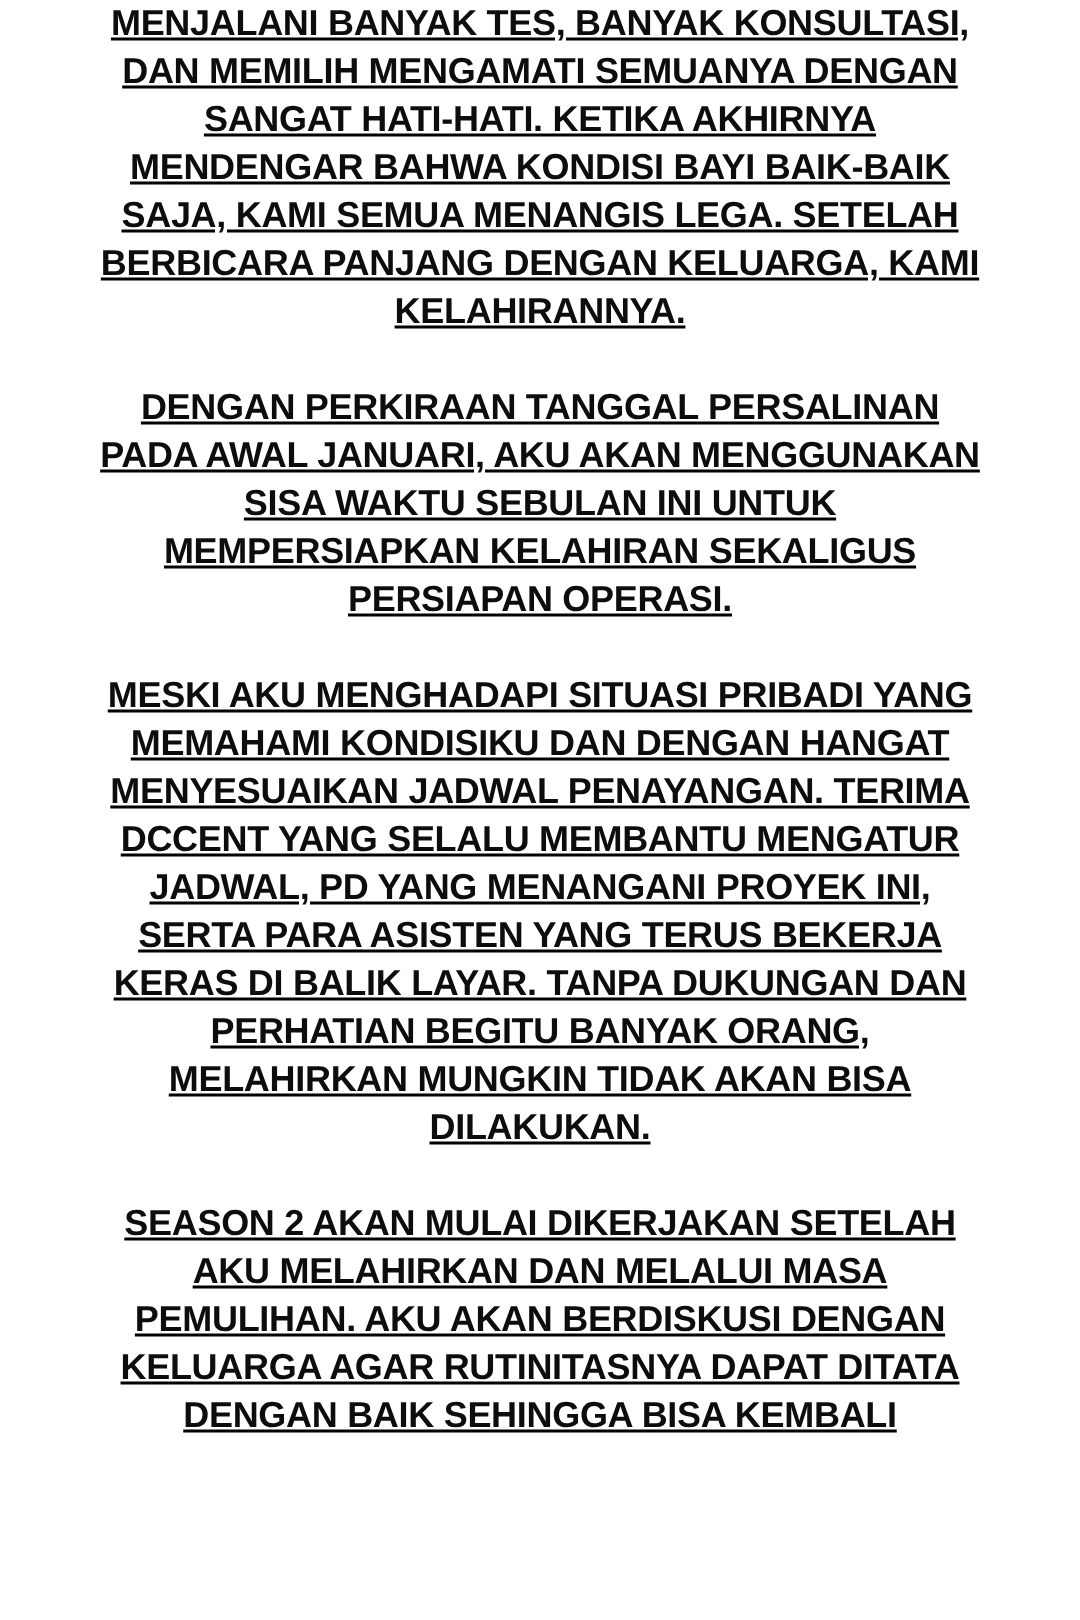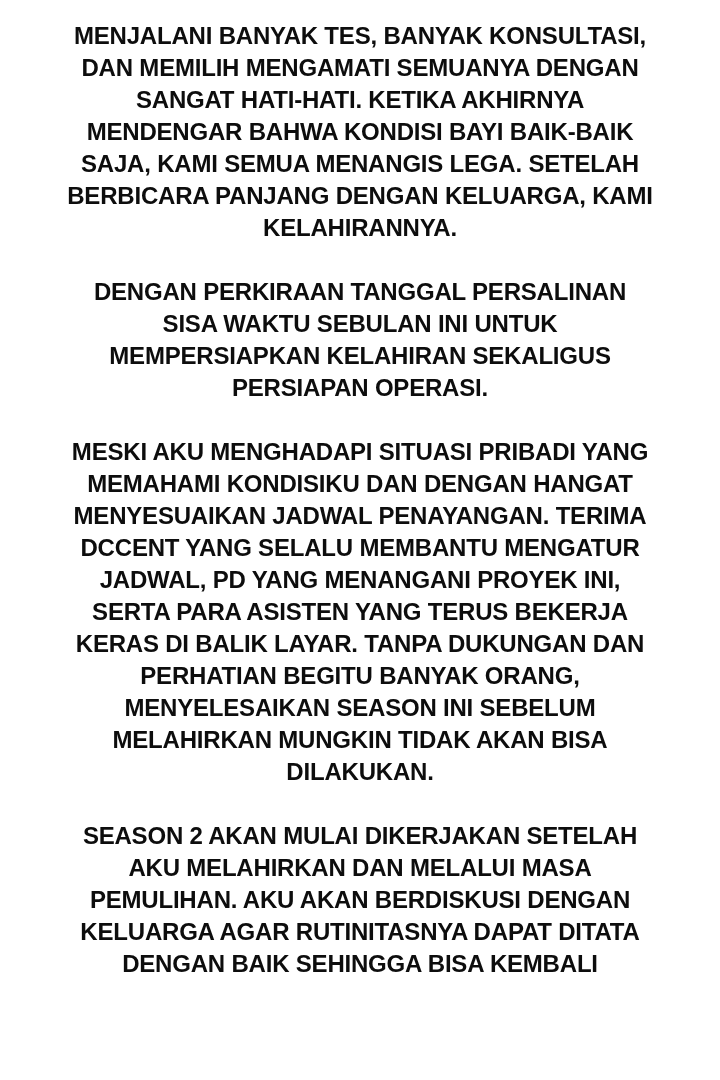--- a/index.html
+++ b/index.html
@@ -8,21 +8,22 @@
     background: #ffffff;
   }
   .page {
     position: relative;
     width: 720px;
     height: 1080px;
     margin: 0 auto;
     background: #ffffff;
     overflow: hidden;
     box-sizing: border-box;
-    padding-top: 20px;
+    padding-top: 0;
+    text-decoration: underline;
   }
   .afterword {
     width: 100%;
     color: #0d0d0d;
     font-family: "Liberation Sans", "DejaVu Sans", sans-serif;
     font-weight: 700;
     font-size: 24px;
     line-height: 32px;
     letter-spacing: -0.2px;
     text-align: center;
@@ -49,35 +50,35 @@
       <div class="text-line">DAN MEMILIH MENGAMATI SEMUANYA DENGAN</div>
       <div class="text-line">SANGAT HATI-HATI. KETIKA AKHIRNYA</div>
       <div class="text-line">MENDENGAR BAHWA KONDISI BAYI BAIK-BAIK</div>
       <div class="text-line">SAJA, KAMI SEMUA MENANGIS LEGA. SETELAH</div>
       <div class="text-line">BERBICARA PANJANG DENGAN KELUARGA, KAMI</div>
       <div class="text-line">KELAHIRANNYA.</div>
     </div>
 
     <div class="paragraph">
       <div class="text-line">DENGAN PERKIRAAN TANGGAL PERSALINAN</div>
+      <div class="text-line">PADA AWAL JANUARI, AKU AKAN MENGGUNAKAN</div>
       <div class="text-line">SISA WAKTU SEBULAN INI UNTUK</div>
       <div class="text-line">MEMPERSIAPKAN KELAHIRAN SEKALIGUS</div>
       <div class="text-line">PERSIAPAN OPERASI.</div>
     </div>
 
     <div class="paragraph">
       <div class="text-line">MESKI AKU MENGHADAPI SITUASI PRIBADI YANG</div>
       <div class="text-line">MEMAHAMI KONDISIKU DAN DENGAN HANGAT</div>
       <div class="text-line">MENYESUAIKAN JADWAL PENAYANGAN. TERIMA</div>
       <div class="text-line">DCCENT YANG SELALU MEMBANTU MENGATUR</div>
       <div class="text-line">JADWAL, PD YANG MENANGANI PROYEK INI,</div>
       <div class="text-line">SERTA PARA ASISTEN YANG TERUS BEKERJA</div>
       <div class="text-line">KERAS DI BALIK LAYAR. TANPA DUKUNGAN DAN</div>
       <div class="text-line">PERHATIAN BEGITU BANYAK ORANG,</div>
-      <div class="text-line">MENYELESAIKAN SEASON INI SEBELUM</div>
       <div class="text-line">MELAHIRKAN MUNGKIN TIDAK AKAN BISA</div>
       <div class="text-line">DILAKUKAN.</div>
     </div>
 
     <div class="paragraph">
       <div class="text-line">SEASON 2 AKAN MULAI DIKERJAKAN SETELAH</div>
       <div class="text-line">AKU MELAHIRKAN DAN MELALUI MASA</div>
       <div class="text-line">PEMULIHAN. AKU AKAN BERDISKUSI DENGAN</div>
       <div class="text-line">KELUARGA AGAR RUTINITASNYA DAPAT DITATA</div>
       <div class="text-line">DENGAN BAIK SEHINGGA BISA KEMBALI</div>

